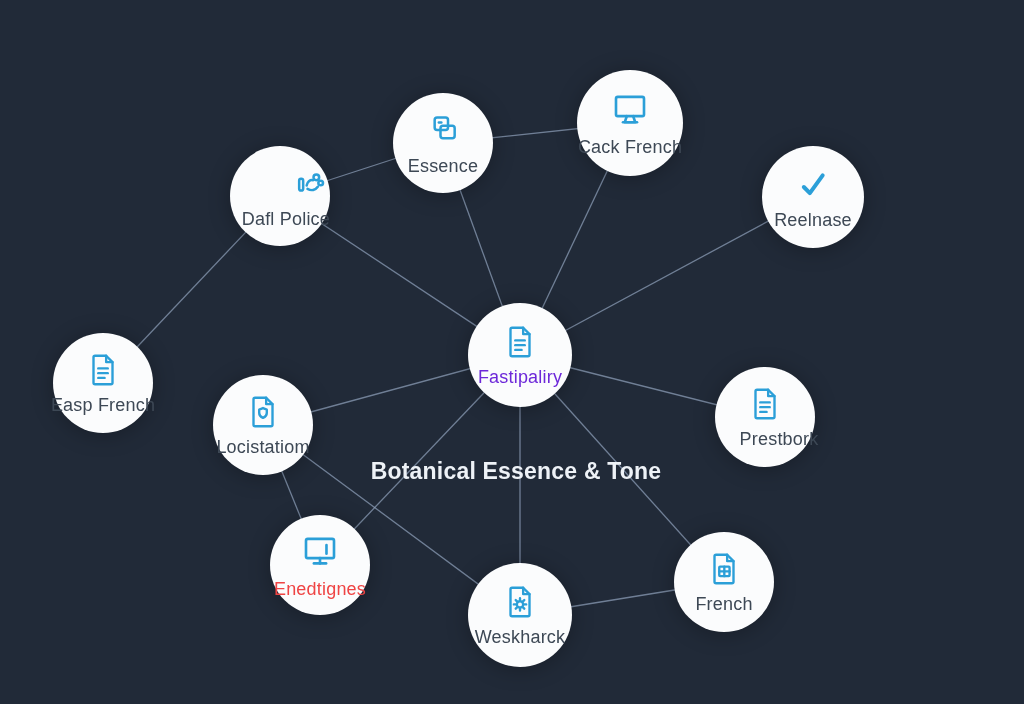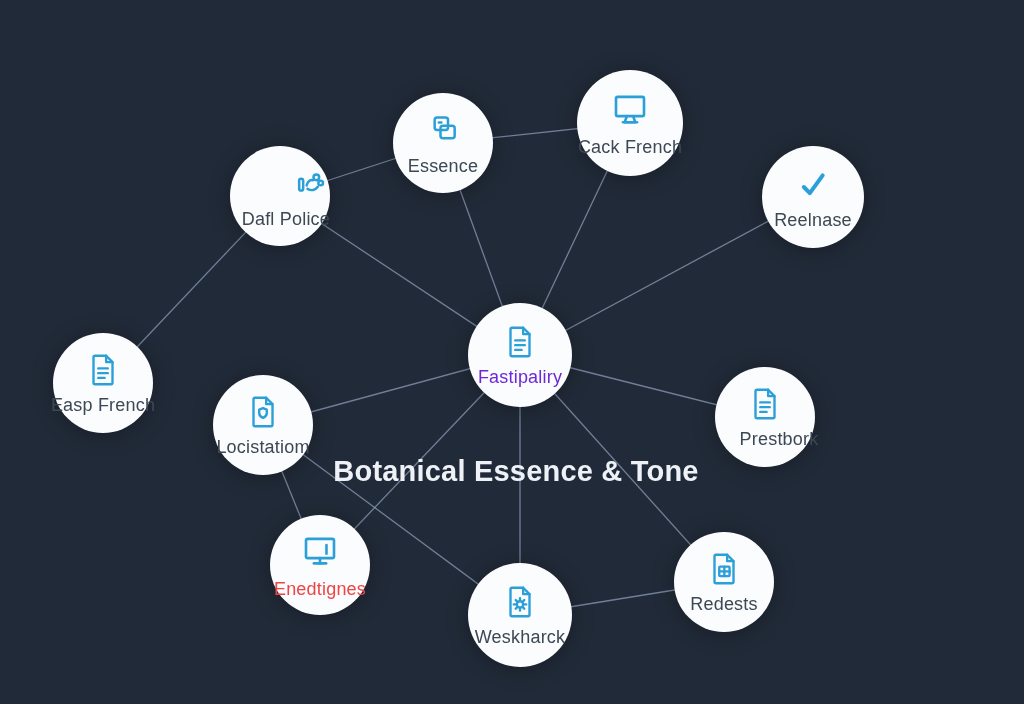--- a/index.html
+++ b/index.html
@@ -21,21 +21,21 @@
   .node-icon svg{display:block;}
   .node-label{
     font-size:18px;
     white-space:nowrap;
     letter-spacing:0.2px;
   }
   #diagram-title{
     position:absolute;
     left:516px;top:471px;
     transform:translate(-50%,-50%);
-    font-size:29px;font-weight:bold;
+    font-size:23px;font-weight:bold;
     letter-spacing:0.2px;
     white-space:nowrap;
   }
 </style>
 </head>
 <body>
 
 <div id="stage" style="background: rgb(33, 42, 56);">
   <svg id="edge-layer" xmlns="http://www.w3.org/2000/svg">
       <line x1="280" y1="196" x2="443" y2="143" stroke="#8b9cb6" stroke-width="1.3" stroke-opacity="0.75"></line>
@@ -166,17 +166,17 @@
       <div class="node" style="left: 674px; top: 532px; width: 100px; height: 100px; background: rgb(251, 252, 253);">
     <span class="node-icon">
           <svg width="38" height="38" viewBox="0 0 24 24" fill="none" stroke="#2b9fd8" stroke-width="1.5" stroke-linecap="round" stroke-linejoin="round">
             <path d="M7 3h7l4 4v13a1 1 0 0 1-1 1H7a1 1 0 0 1-1-1V4a1 1 0 0 1 1-1z"></path>
             <path d="M14 3v4h4"></path>
             <rect x="9" y="10.5" width="6.5" height="6" rx="0.5"></rect>
             <line x1="9" y1="13.5" x2="15.5" y2="13.5"></line>
             <line x1="12.2" y1="10.5" x2="12.2" y2="16.5"></line>
           </svg>
         </span>
-    <span class="node-label" style="color: rgb(61, 72, 85);">Redests</span>
+    <span class="node-label" style="color: rgb(61, 72, 85);">French</span>
   </div>
     </div>
   <div id="diagram-title" style="color: rgb(238, 242, 247);">Botanical Essence &amp; Tone</div>
 </div>
 
 </body></html>

